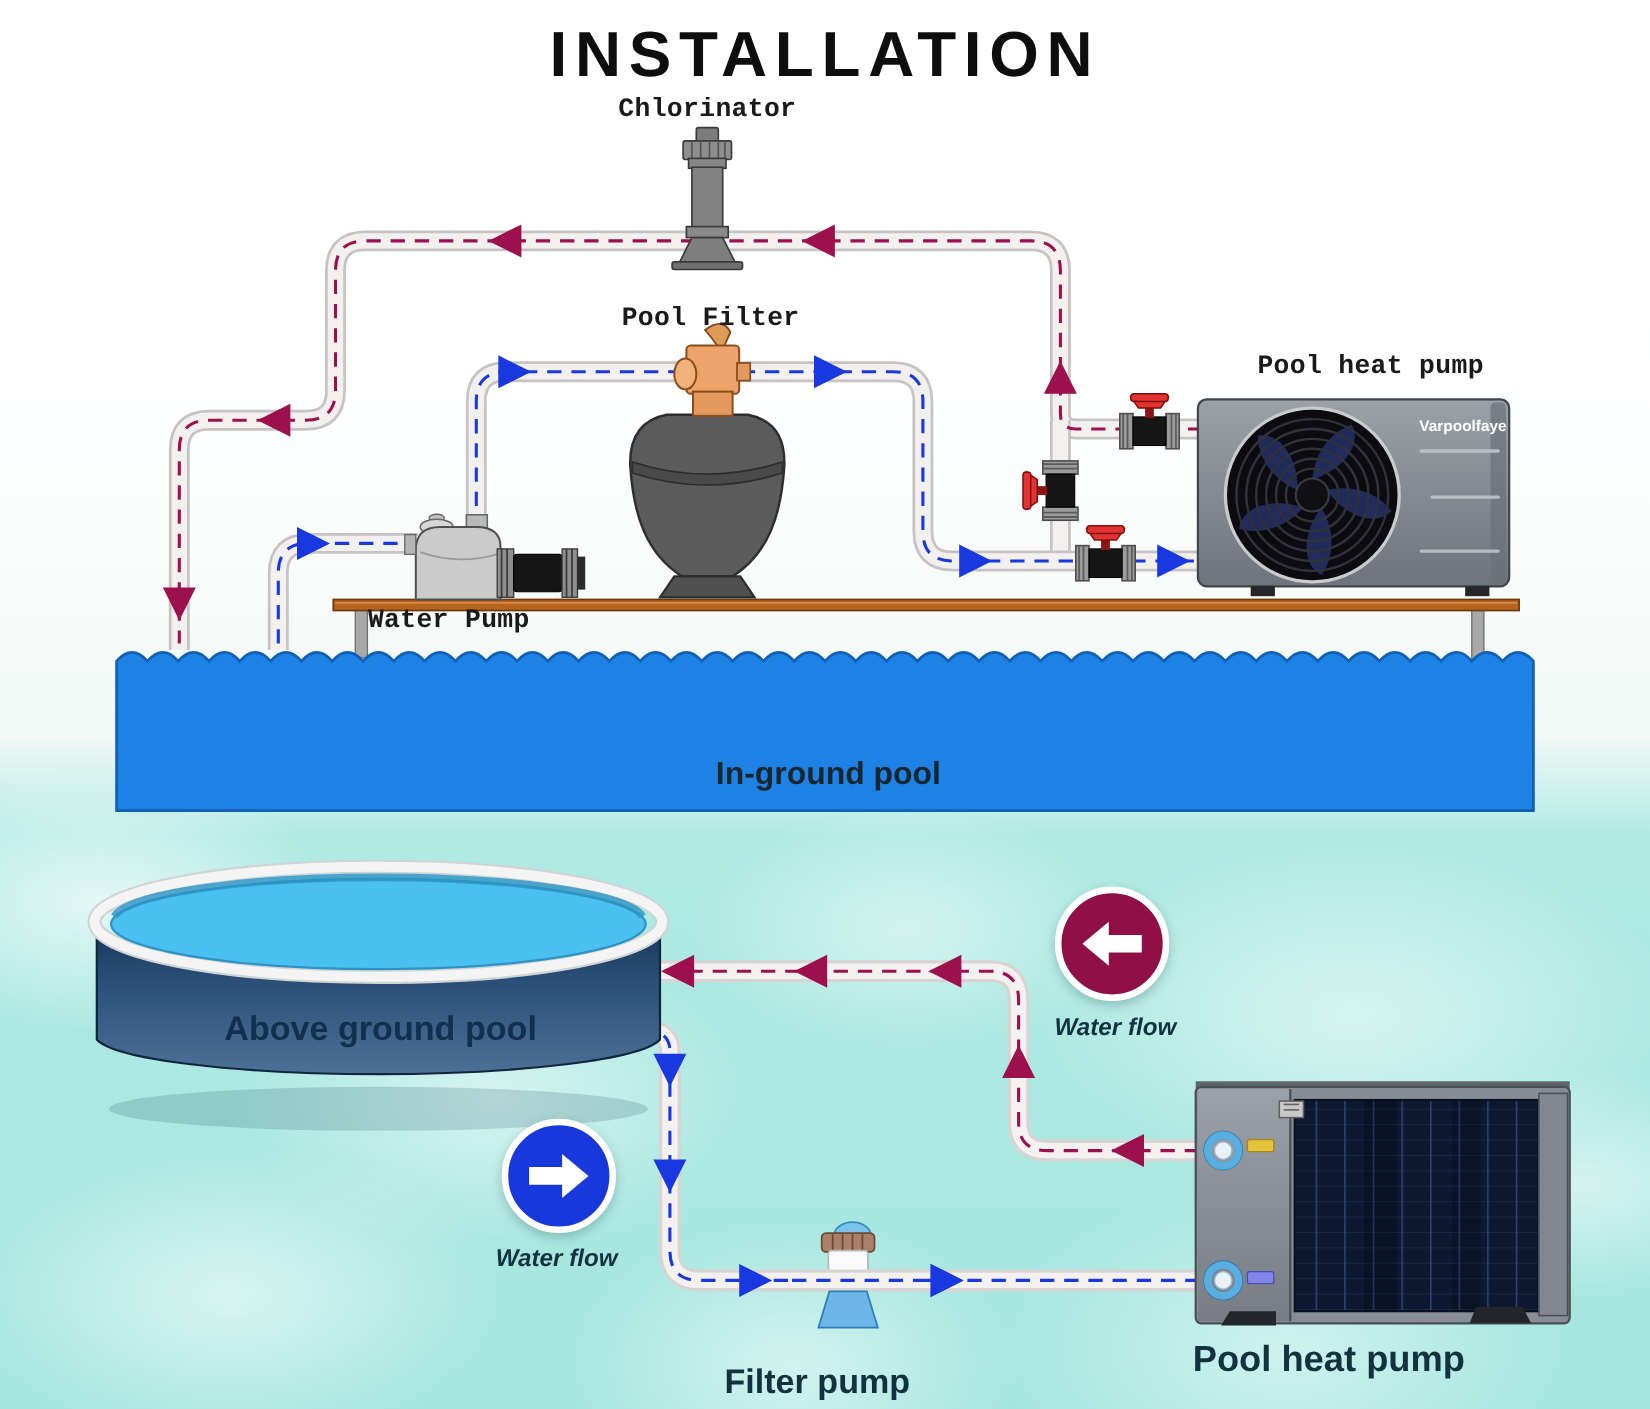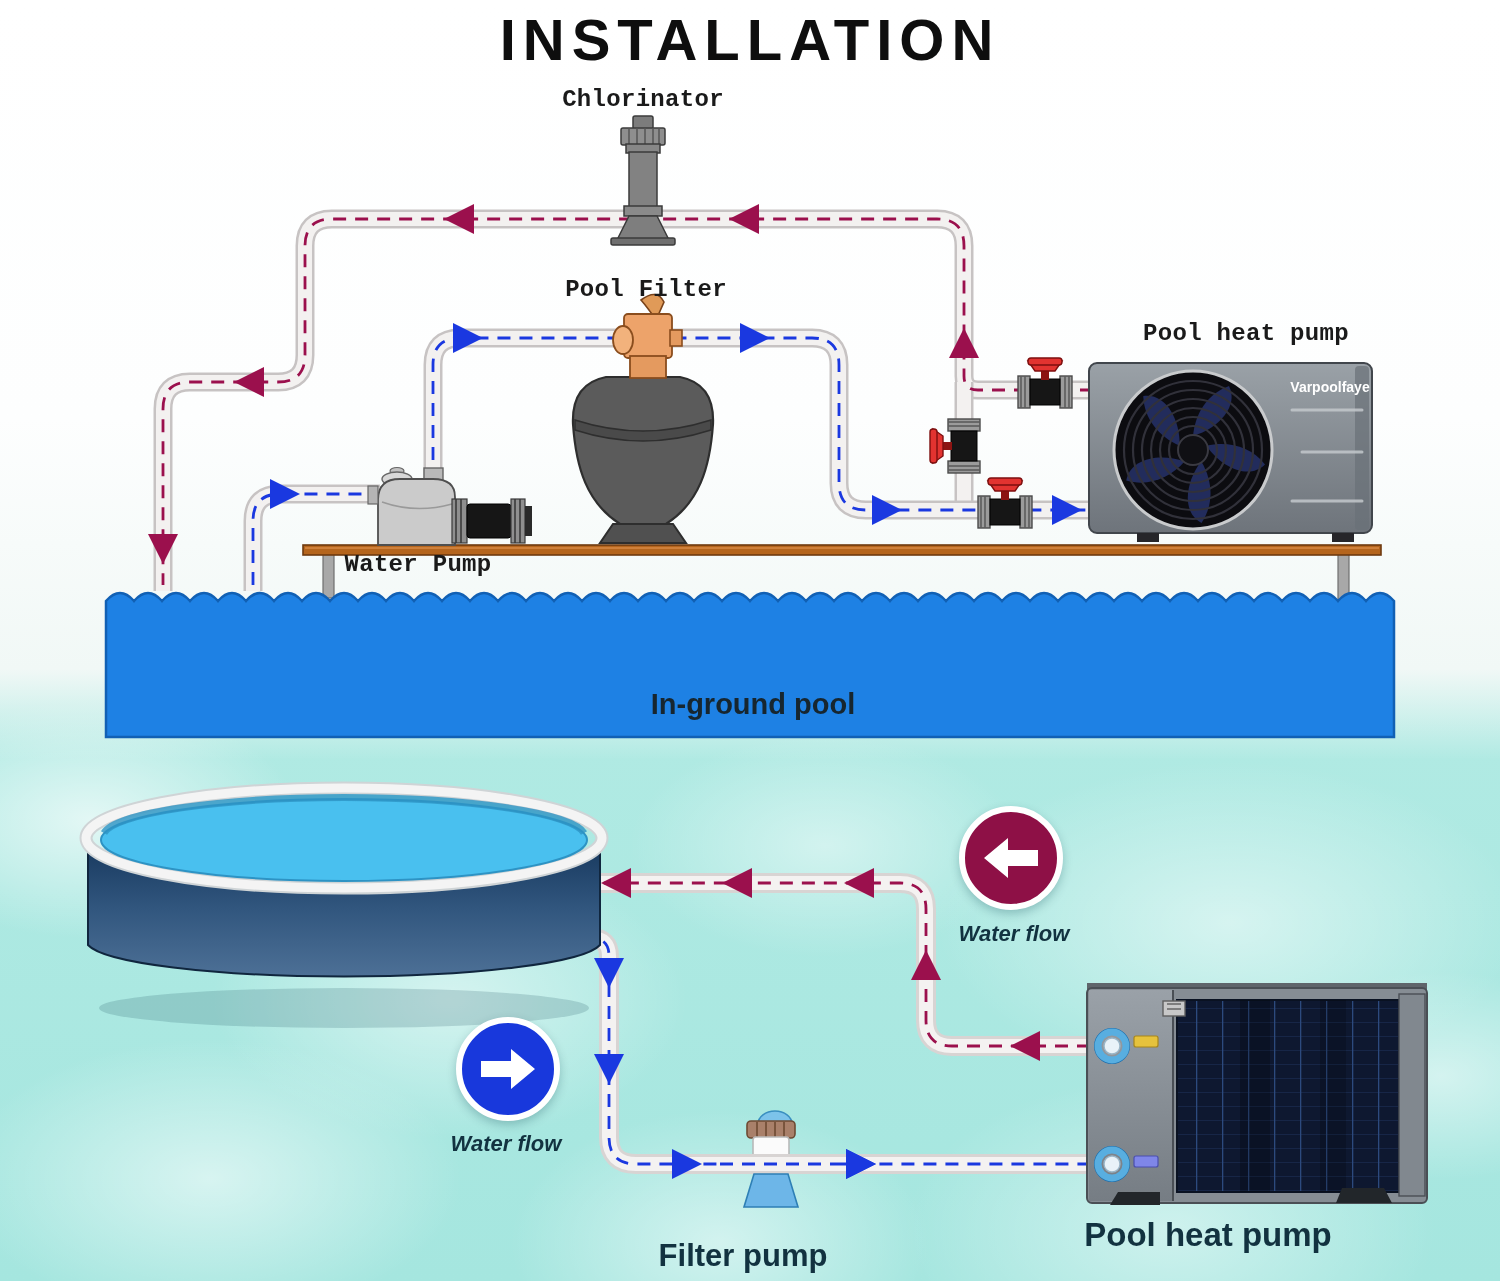--- a/index.html
+++ b/index.html
@@ -268,23 +268,24 @@
     <svg width="58" height="44" viewBox="0 0 58 44">
       <polygon points="56,14 26,14 26,2 2,22 26,42 26,30 56,30" fill="#ffffff"></polygon>
     </svg>
   </div>
   <div class="badge" style="left:456px;top:1017px;background:#1838dc;">
     <svg width="58" height="44" viewBox="0 0 58 44">
       <polygon points="2,14 32,14 32,2 56,22 32,42 32,30 2,30" fill="#ffffff"></polygon>
     </svg>
   </div>
 
-  <div class="lbl title" style="left:750px;top:6px;">INSTALLATION</div>
+  <div class="lbl title" style="left:750px;top:16px;">INSTALLATION</div>
   <div class="lbl eq" style="left:643px;top:86px;">Chlorinator</div>
   <div class="lbl eq" style="left:646px;top:276px;">Pool Filter</div>
-  <div class="lbl eq" style="left:418px;top:551px;">Water Pump</div>
+  <div class="lbl eq" style="left:408px;top:551px;">Water Pump</div>
   <div class="lbl eq" style="left:1246px;top:320px;">Pool heat pump</div>
   <div class="lbl pool-lbl" style="left:753px;top:643px;">In-ground pool</div>
+  <div class="lbl bot" style="left:346px;top:917px;color:#12304c;">Above ground pool</div>
   <div class="lbl wflow" style="left:1014px;top:915px;">Water flow</div>
   <div class="lbl wflow" style="left:506px;top:1125px;">Water flow</div>
   <div class="lbl bot" style="left:743px;top:1207px;margin-top:31px;">Filter pump</div>
   <div class="lbl bot" style="left:1208px;top:1216px;font-size:33px;">Pool heat pump</div>
 </div>
 
 </body></html>

